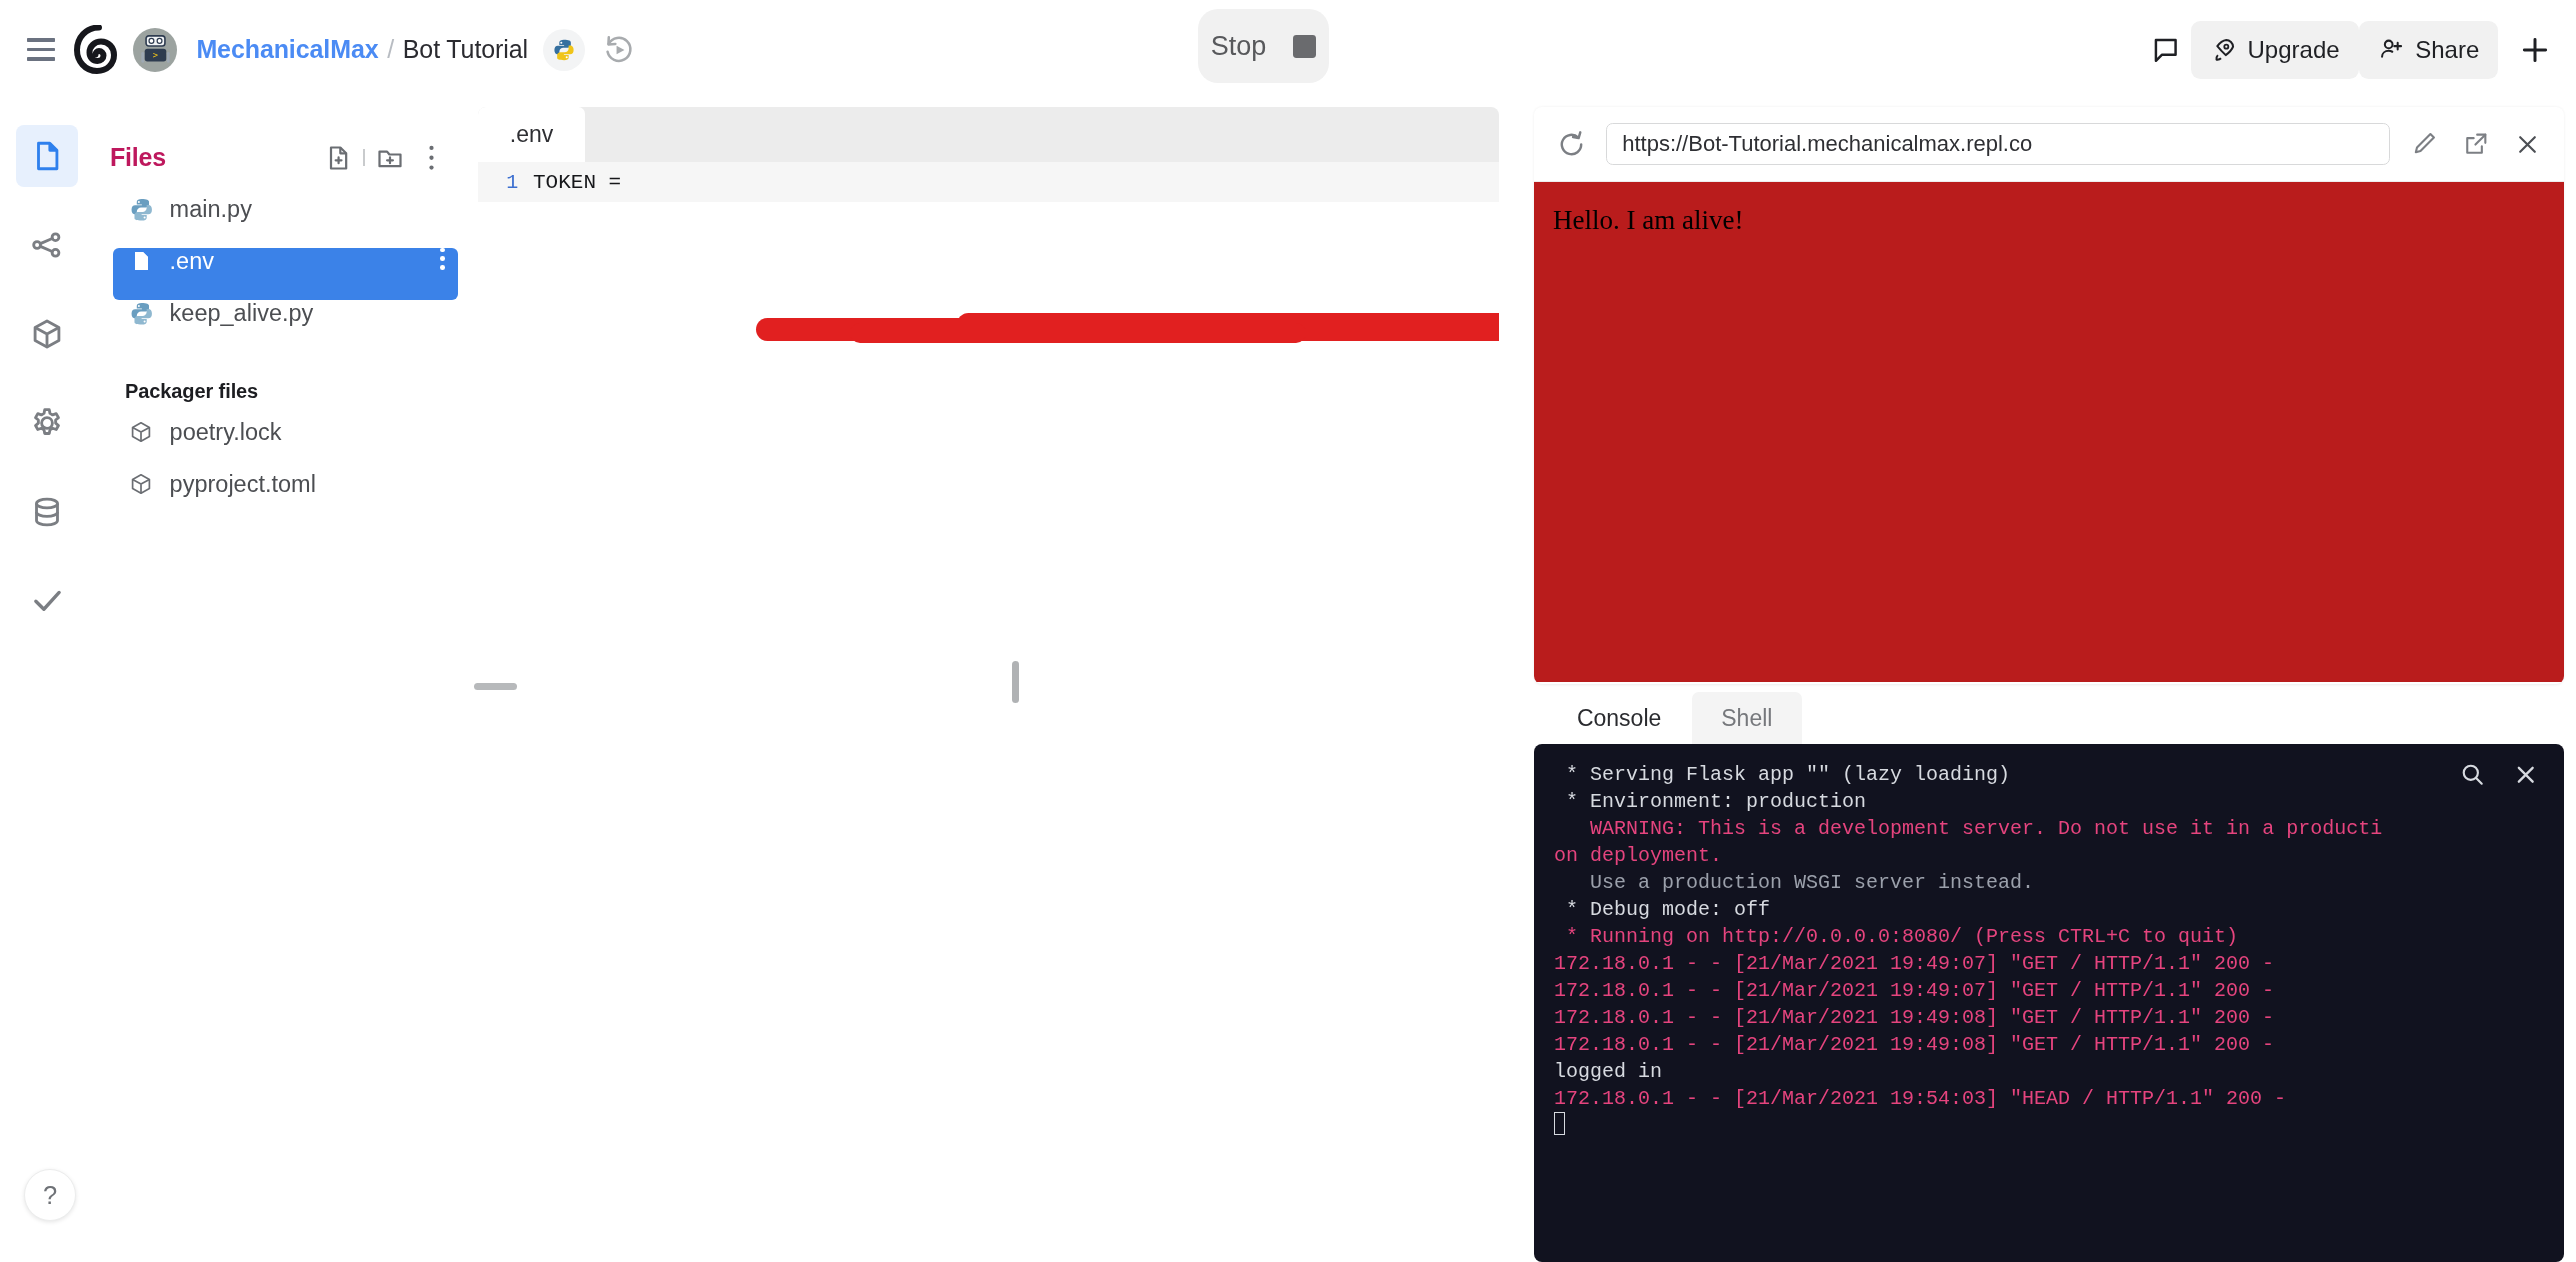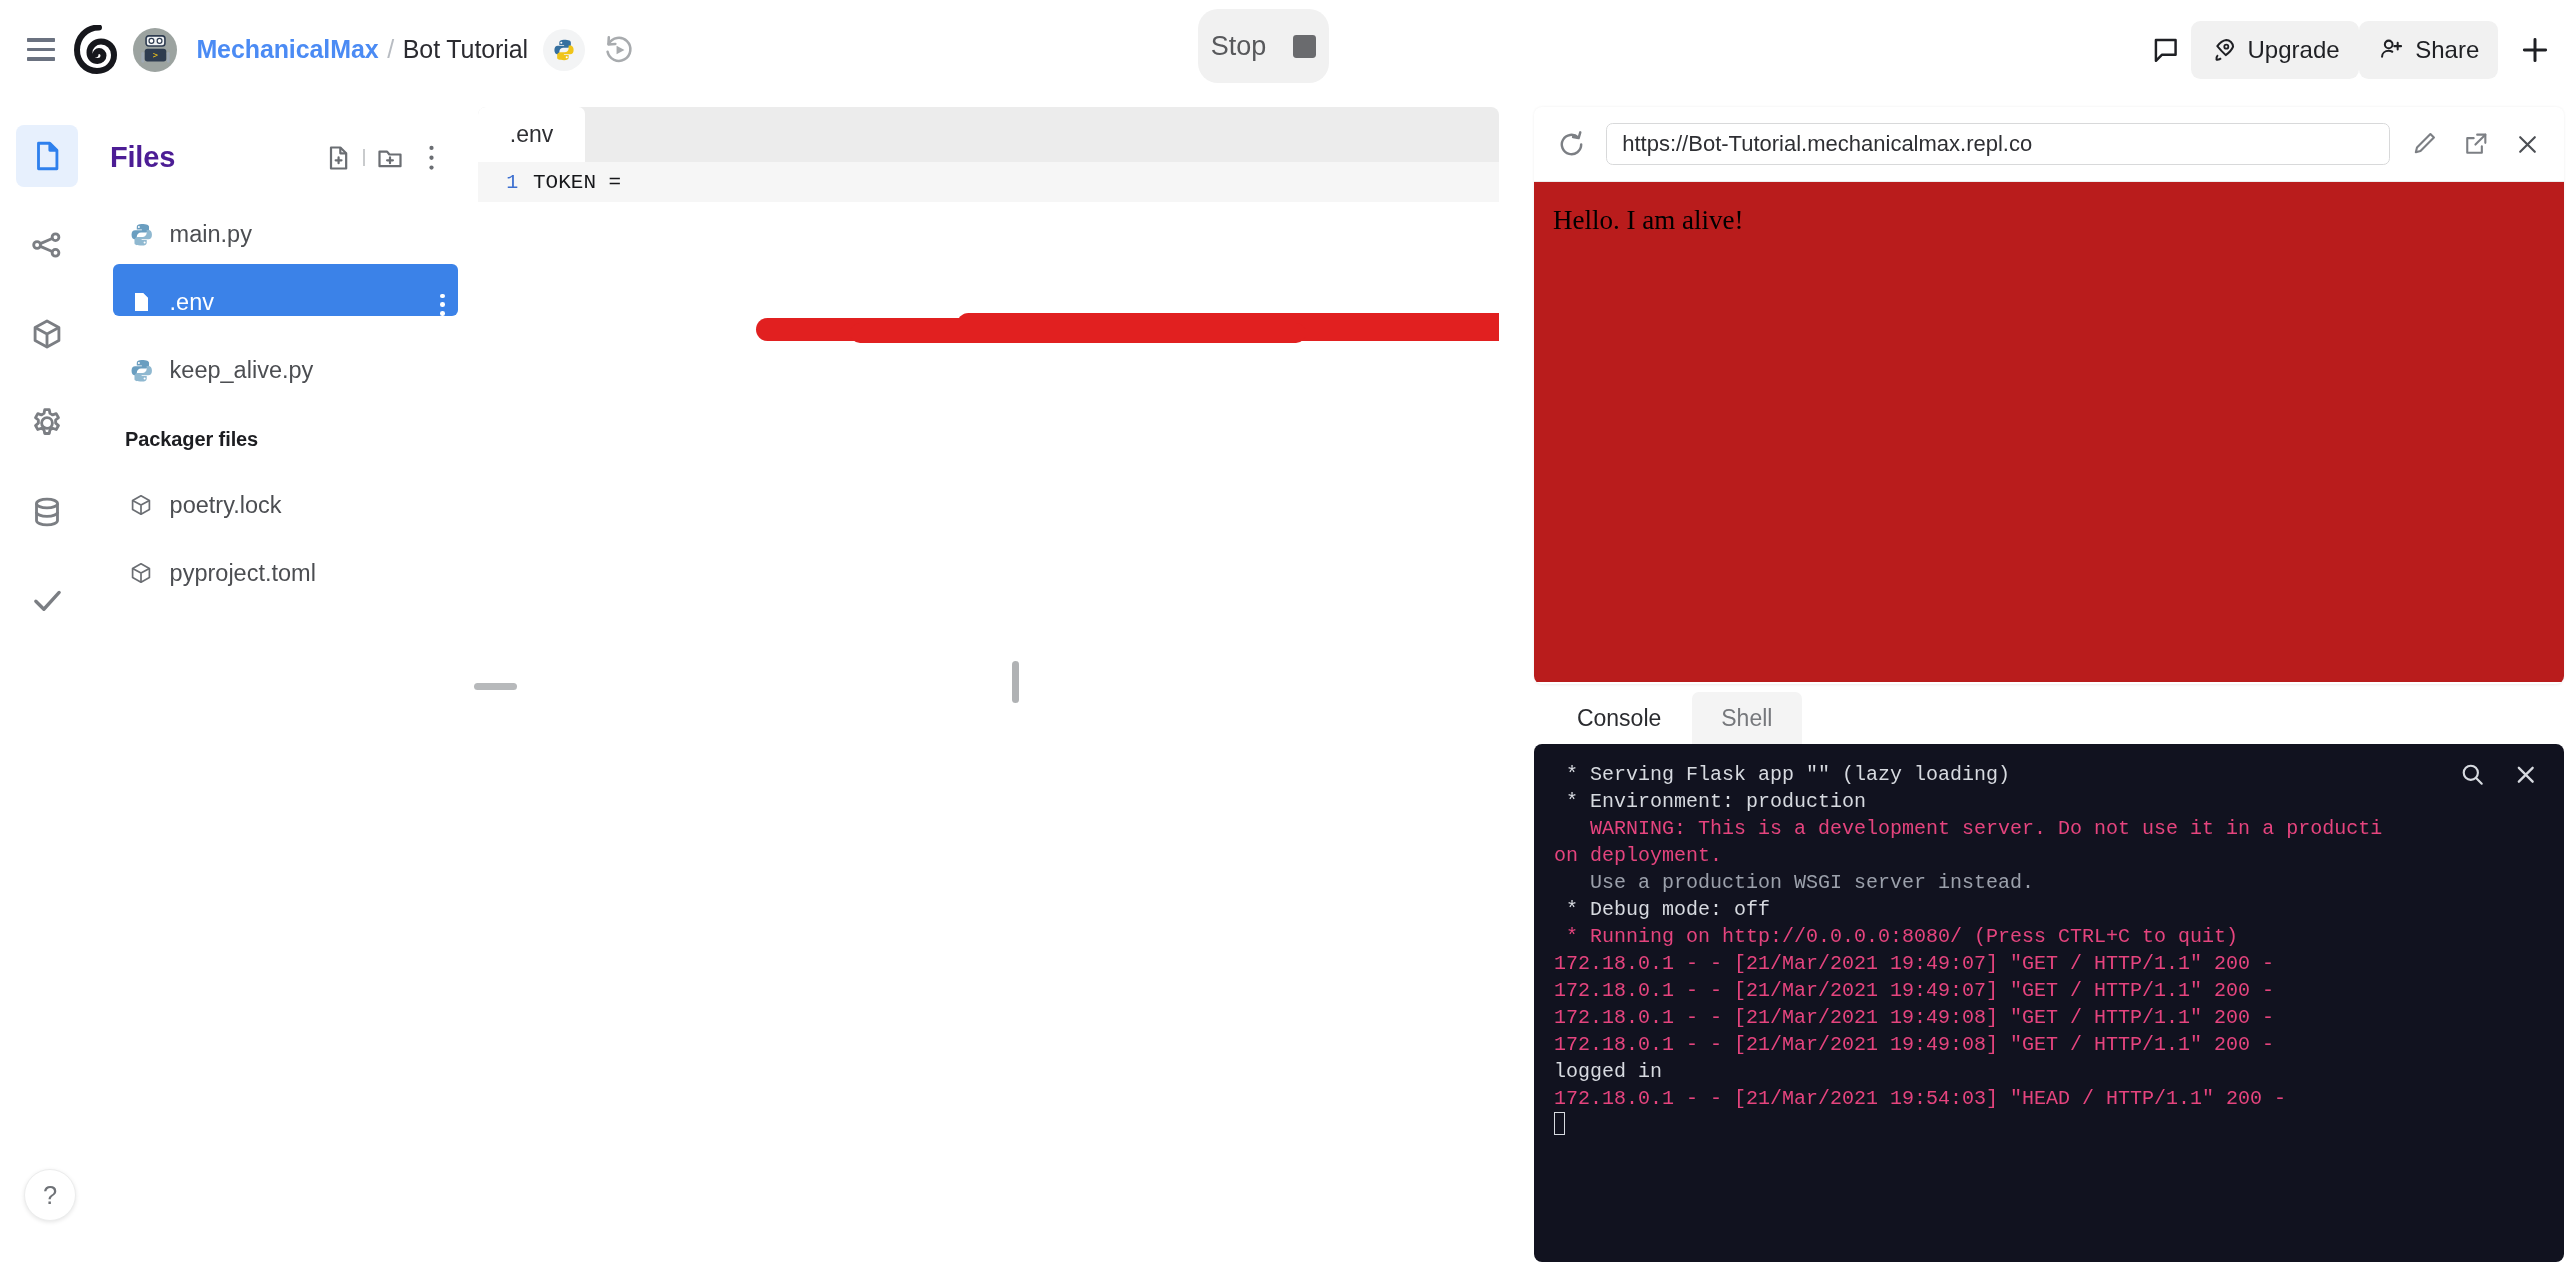--- a/index.html
+++ b/index.html
@@ -101,29 +101,29 @@
   .files-panel {
     position: absolute; left: 94px; top: 107px;
     width: 376px; height: 1140px;
     background: #ffffff;
     border-radius: 8px 8px 0 0;
   }
   .files-head {
     display: flex; align-items: center;
     padding: 27px 17.4px 0 16px; height: 74px;
   }
-  .files-title { font-size: 29px; font-weight: 700; color: #4c1d95; letter-spacing: -0.2px; }
+  .files-title { font-size: 25px; font-weight: 700; color: #be185d; letter-spacing: -0.2px; }
   .files-actions { margin-left: auto; display: flex; align-items: center; gap: 0; }
   .fa-ico { width: 42px; height: 42px; display: flex; align-items: center; justify-content: center; cursor: pointer; }
   .fa-divider { width: 1.3px; height: 17.4px; background: #c9cbcd; margin: 0 4px; }
 
   .file-list { padding-top: 14.8px; }
   .file-row {
-    height: 52px; margin: 0 12px 16px 19px;
-    display: flex; align-items: flex-end; gap: 14.8px;
+    height: 52px; margin: 0 12px 0 19px;
+    display: flex; align-items: flex-start; gap: 14.8px;
     border-radius: 6px; padding: 0 13.4px 0 14.8px; cursor: pointer;
     position: relative;
   }
   .file-row.selected { background: #3b82e8; }
   .file-name { font-size: 23.5px; color: #4c4e52; }
   .file-row.selected .file-name { color: #ffffff; }
   .file-ico { width: 27px; height: 27px; display: flex; align-items: center; justify-content: center; flex: none; }
   .row-menu { margin-left: auto; display: flex; flex-direction: column; gap: 4px; }
   .row-menu i { display: block; width: 4.7px; height: 4.7px; border-radius: 50%; background: #ffffff; }
 

